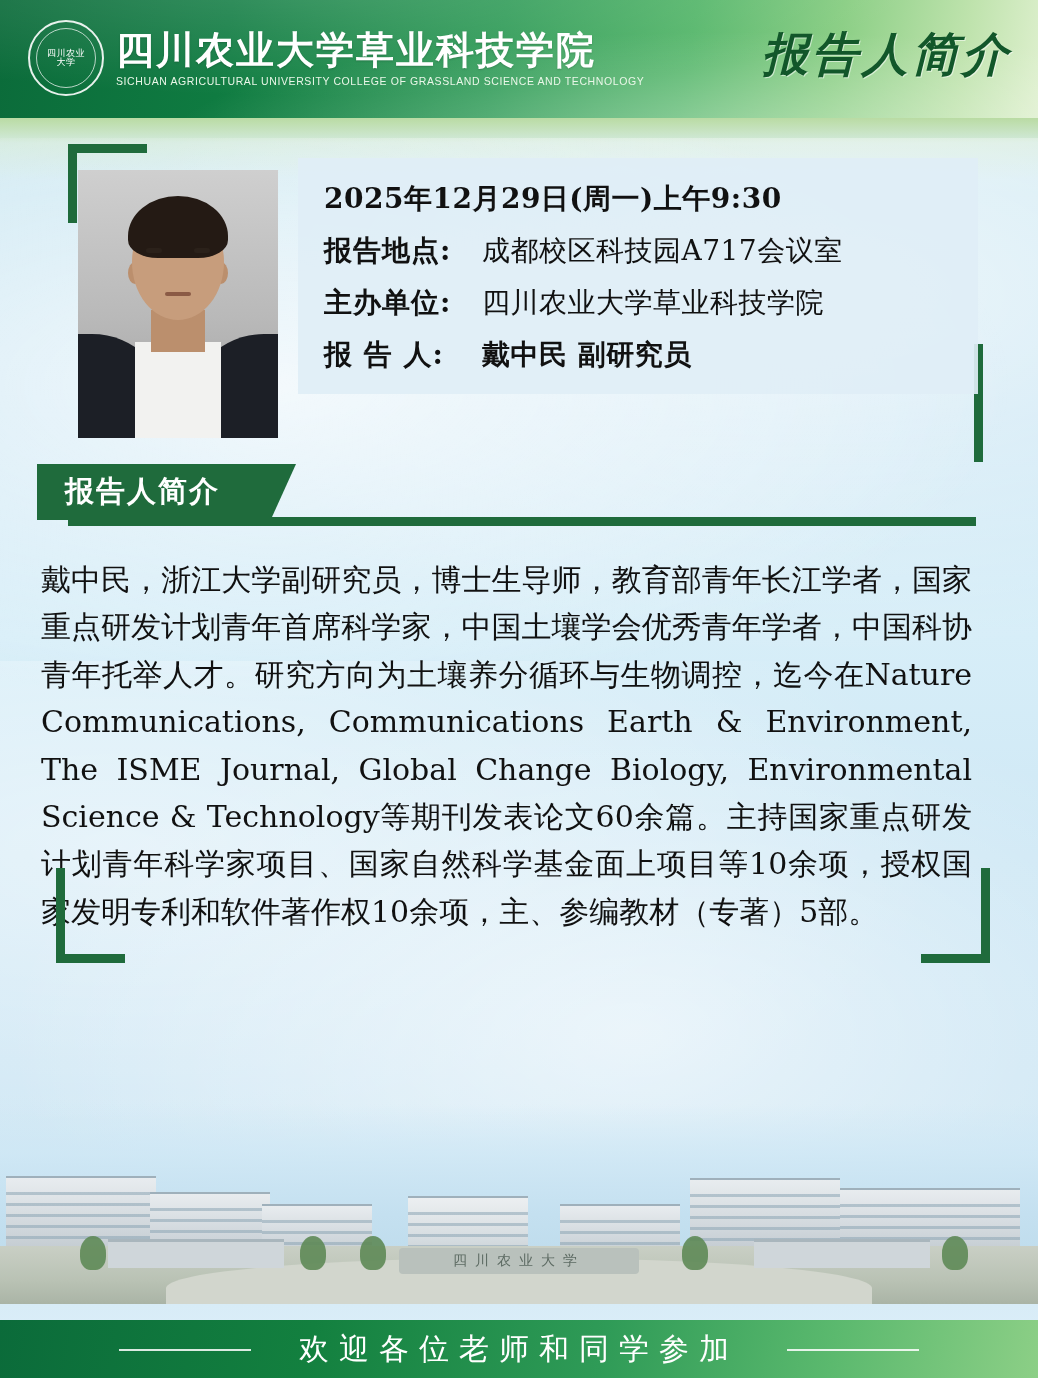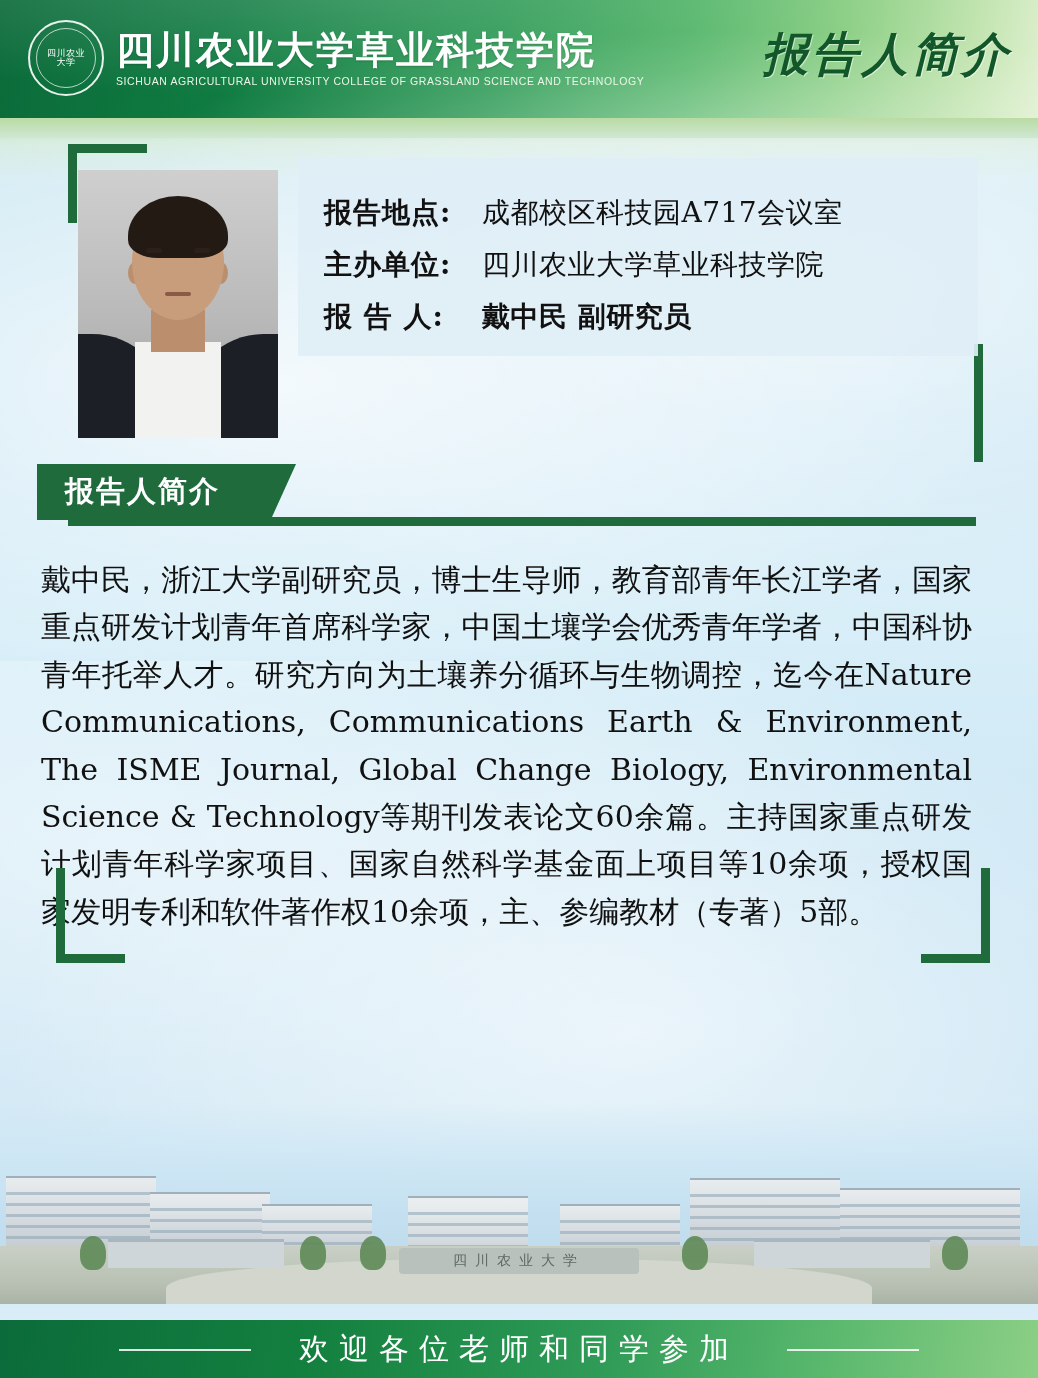--- a/index.html
+++ b/index.html
@@ -535,20 +535,21 @@
       <div class="p-ear-r"></div>
       <div class="p-head"></div>
       <div class="p-hair"></div>
       <div class="p-eye-l"></div>
       <div class="p-eye-r"></div>
       <div class="p-mouth"></div>
     </div>
 
     <div class="info-box">
       <div class="info-row">
+        <div class="info-value bold">2025年12月29日(周一)上午9:30</div>
       </div>
       <div class="info-row">
         <div class="info-label">报告地点:</div>
         <div class="info-value">成都校区科技园A717会议室</div>
       </div>
       <div class="info-row">
         <div class="info-label">主办单位:</div>
         <div class="info-value">四川农业大学草业科技学院</div>
       </div>
       <div class="info-row">

